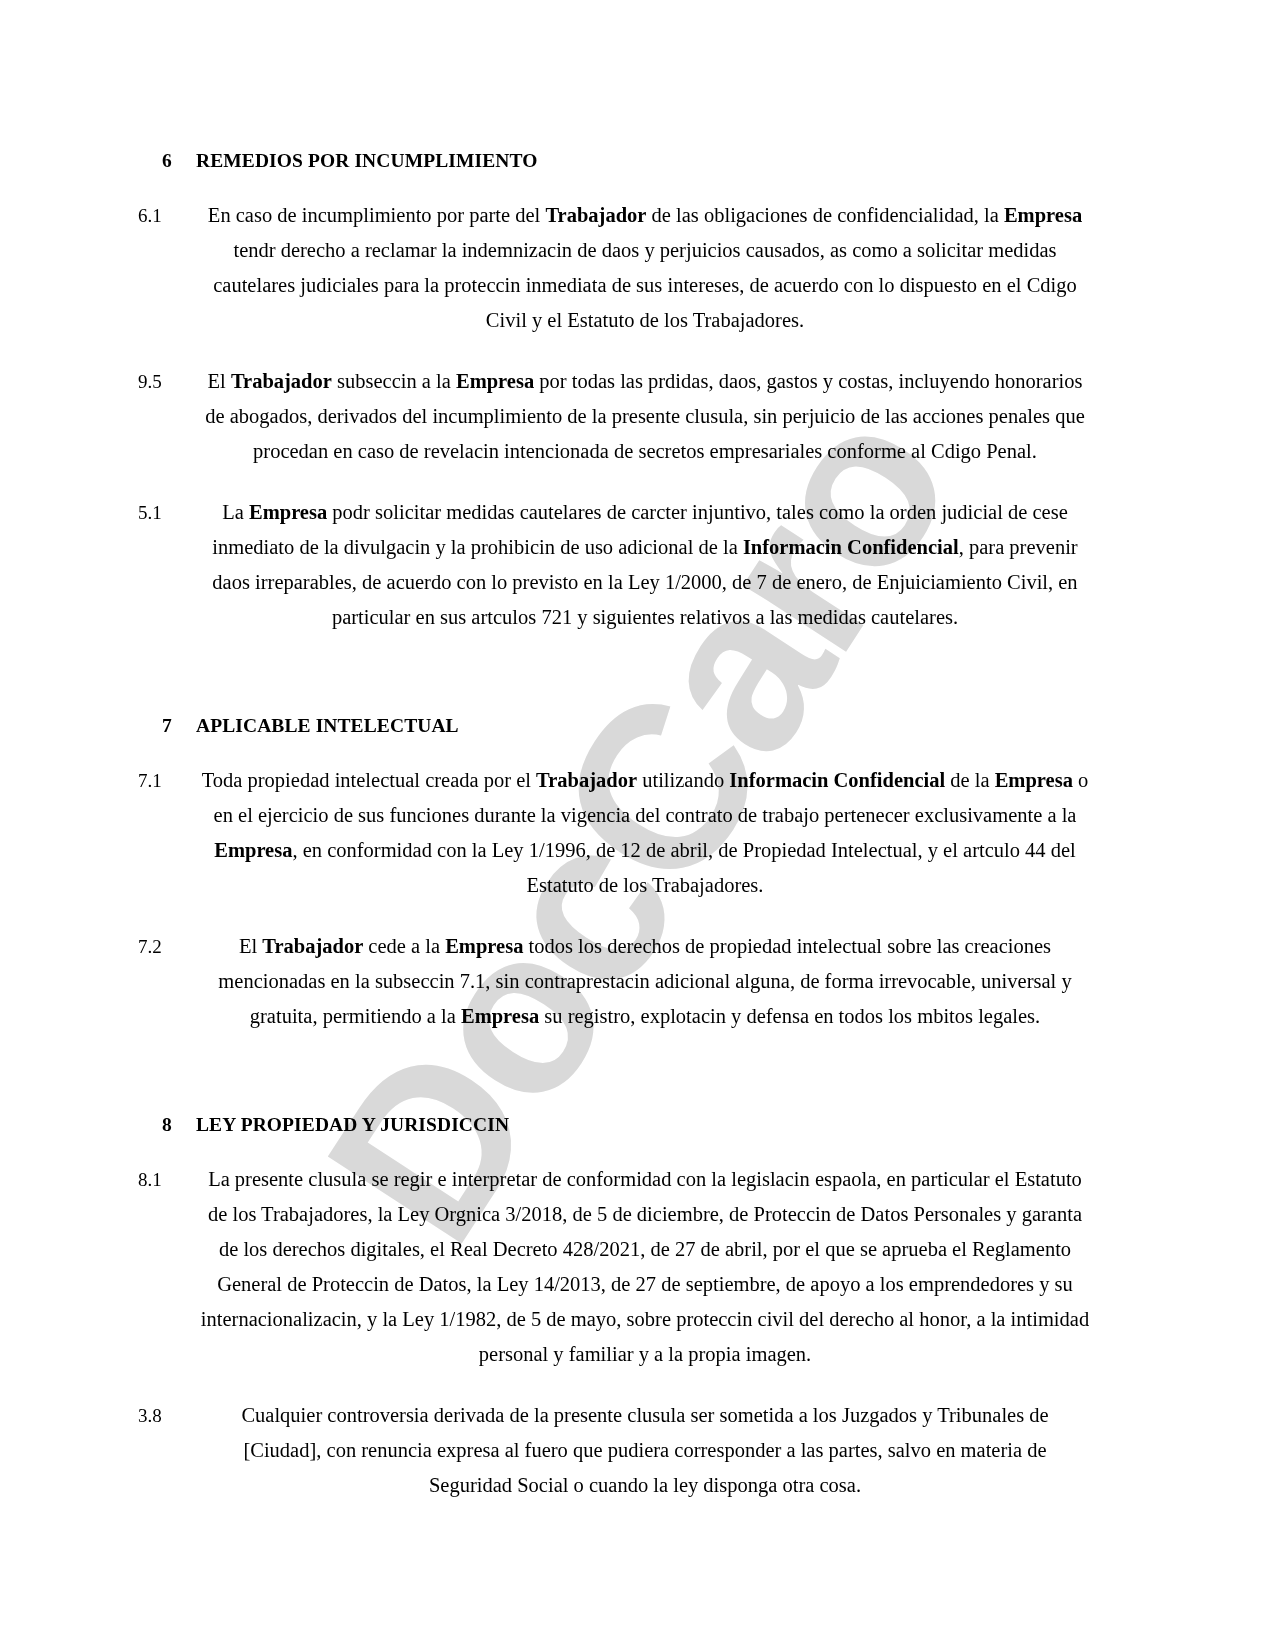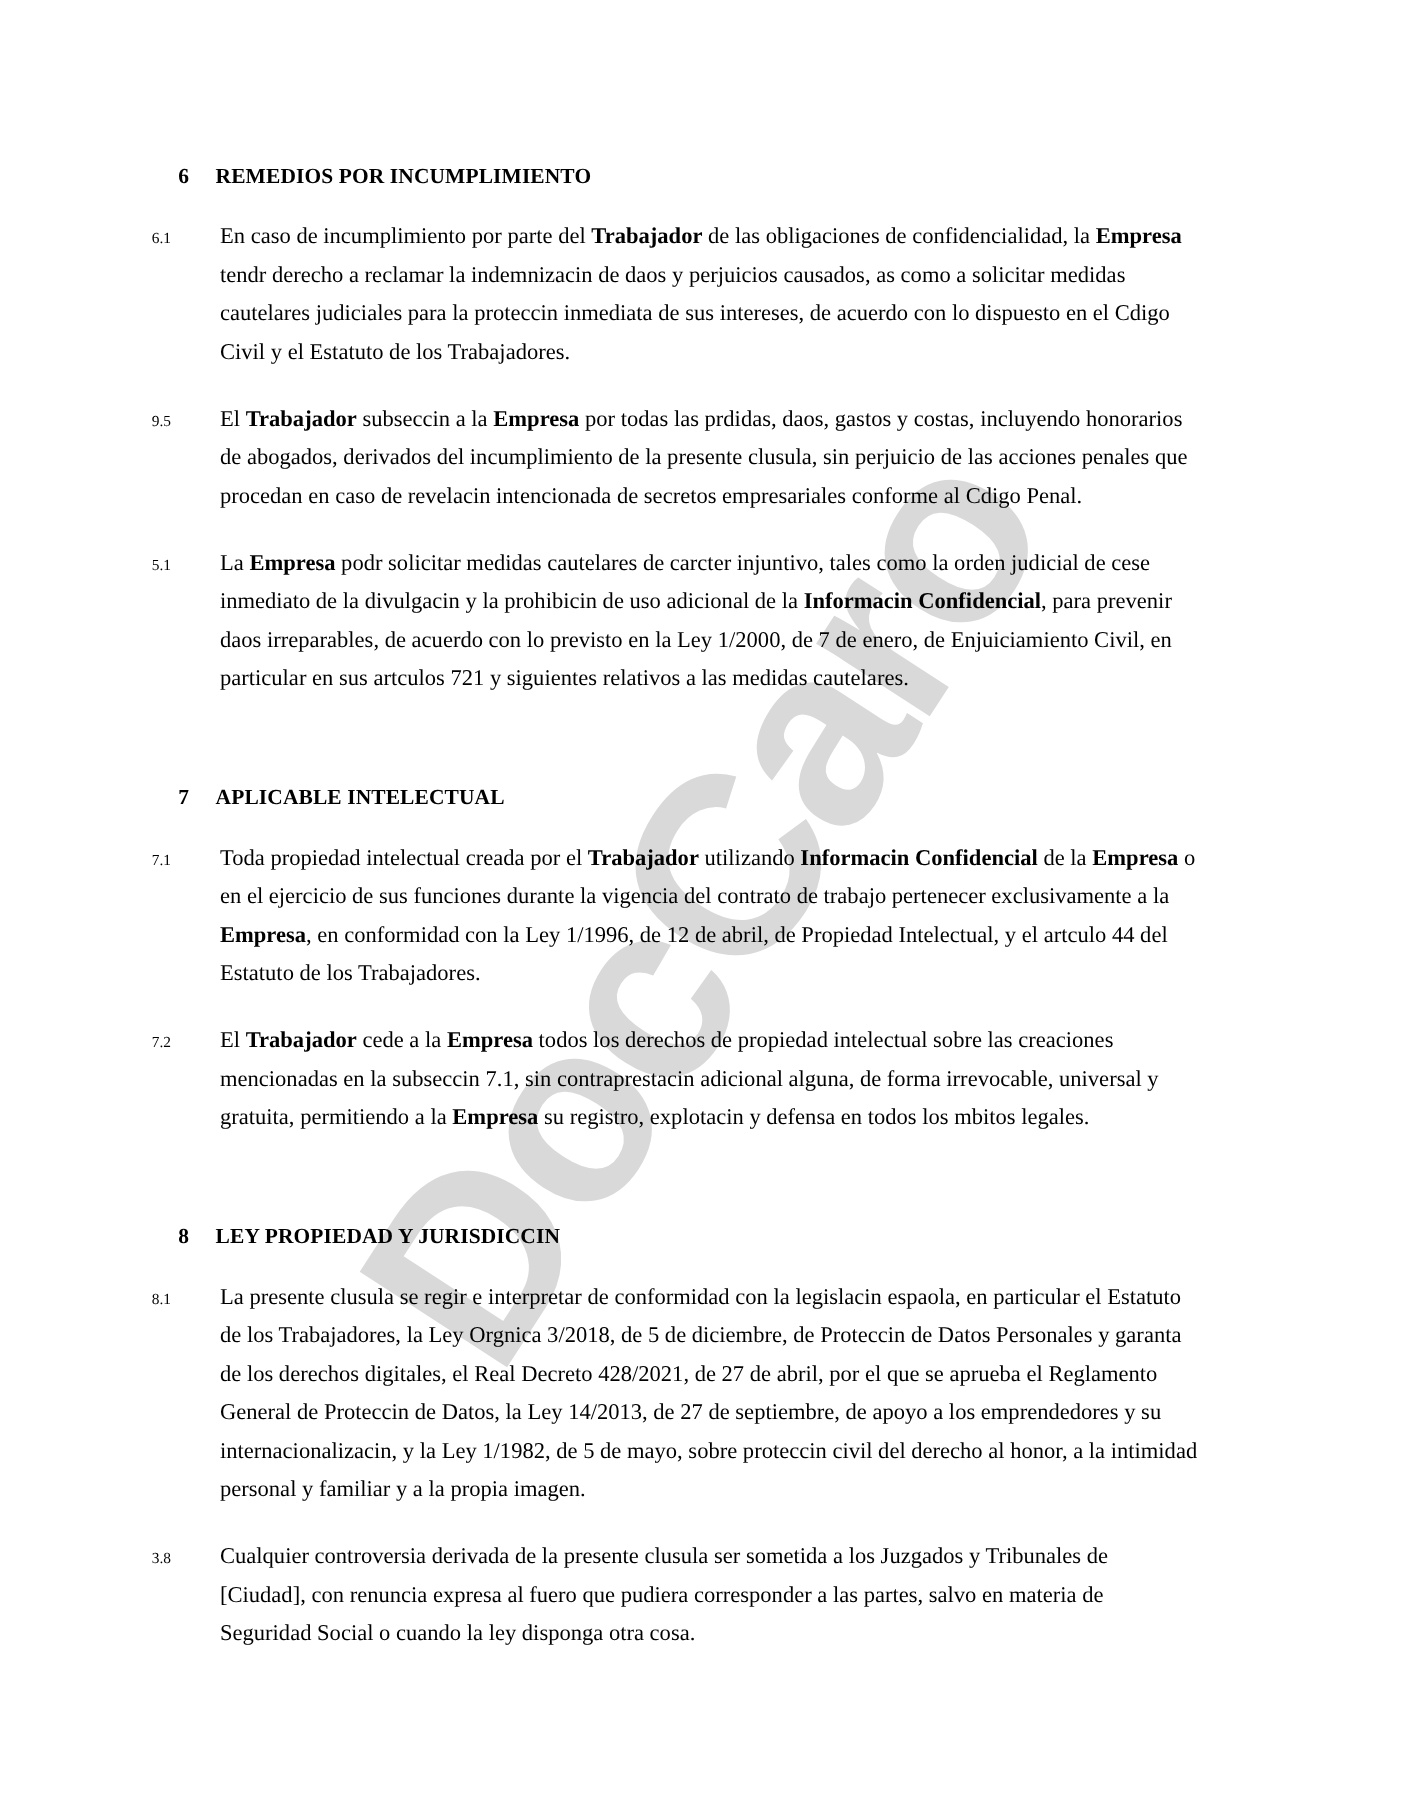--- a/index.html
+++ b/index.html
@@ -80,29 +80,29 @@
   }
 
   .clause {
     display: flex;
     align-items: baseline;
     margin: 0 0 26px 0;
   }
   .clause .c-num {
     width: 62px;
     flex: 0 0 62px;
-    font-size: 14px;
+    font-size: 19px;
     line-height: 35px;
     padding-top: 0;
   }
   .clause .c-body {
     flex: 1;
     font-size: 20.5px;
     line-height: 35px;
-    text-align: left;
+    text-align: center;
   }
   .clause .c-body b { font-weight: 700; }
 
   .gap-lg { height: 54px; }
 </style>
 </head>
 <body style="color: rgb(0, 0, 0);">
 
 <div id="page" style="background: rgb(255, 255, 255);">
 

